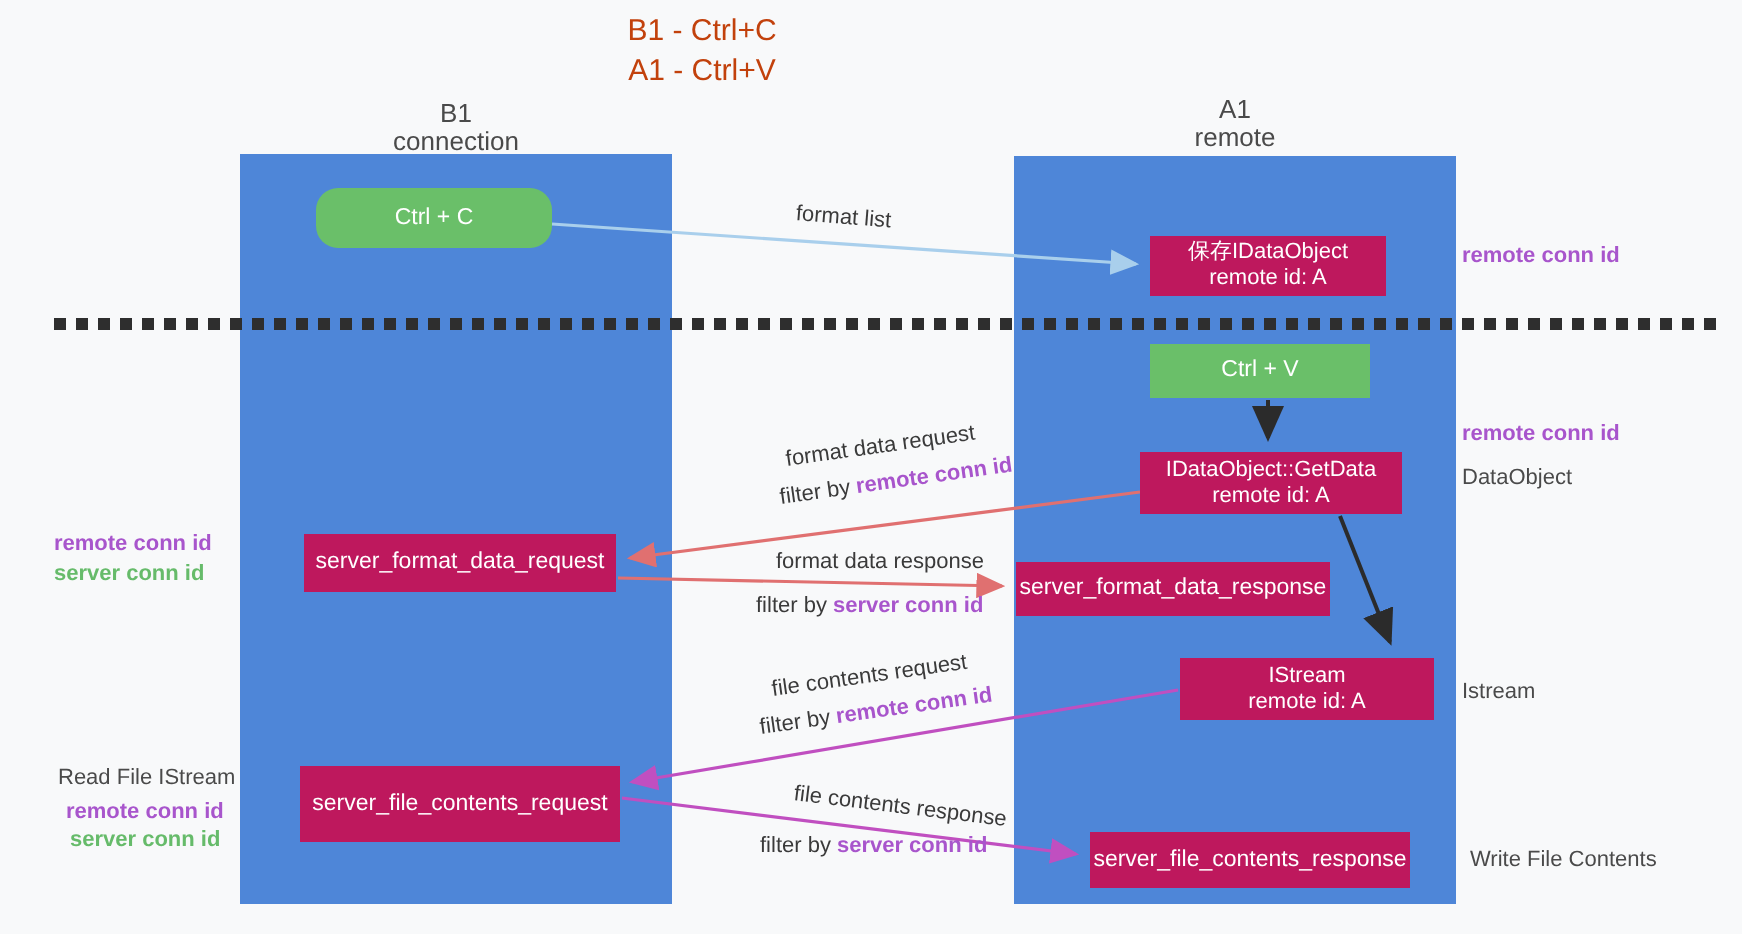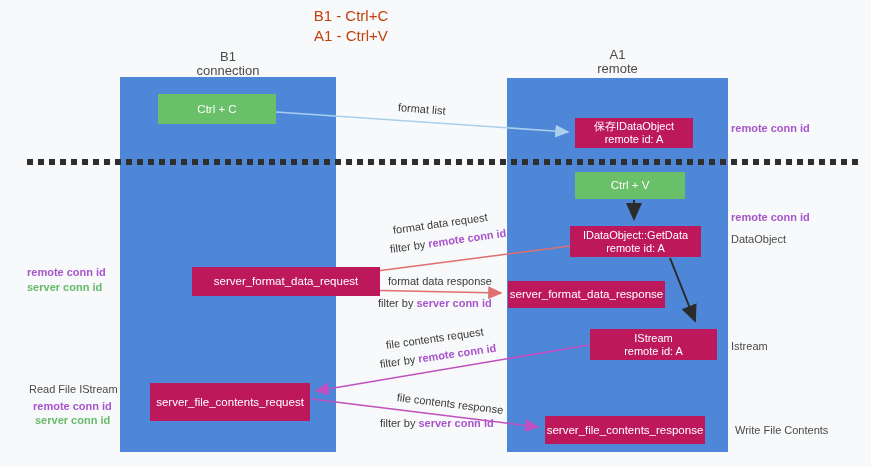--- a/index.html
+++ b/index.html
@@ -83,39 +83,39 @@
   </defs>
   <line x1="276" y1="112" x2="568" y2="132" stroke="#a9cfec" stroke-width="1.6" marker-end="url(#ah-blue)"></line>
   <line x1="634" y1="200" x2="634" y2="219" stroke="#2b2b2b" stroke-width="2" marker-end="url(#ah-black)"></line>
   <line x1="670" y1="258" x2="695" y2="321" stroke="#2b2b2b" stroke-width="2" marker-end="url(#ah-black)"></line>
   <line x1="570" y1="246" x2="315" y2="279" stroke="#e07070" stroke-width="1.6" marker-end="url(#ah-red)"></line>
   <line x1="309" y1="289" x2="501" y2="293" stroke="#e07070" stroke-width="1.6" marker-end="url(#ah-red)"></line>
   <line x1="589" y1="345" x2="316" y2="391" stroke="#c04fc0" stroke-width="1.6" marker-end="url(#ah-mag)"></line>
   <line x1="311" y1="399" x2="538" y2="427" stroke="#c04fc0" stroke-width="1.6" marker-end="url(#ah-mag)"></line>
 </svg>
 
-<div class="abs box green" style="left:158px;top:94px;width:118px;height:30px;">
+<div class="abs box green" style="left:158px;top:94px;width:118px;height:30px;border-radius:11px;">
   <span>Ctrl + C</span>
 </div>
 
 <div class="abs box orange two-line" style="left:575px;top:118px;width:118px;height:30px;">
   <span>保存IDataObject</span>
   <span class="l2">remote id: A</span>
 </div>
 
 <div class="abs box green" style="left:575px;top:172px;width:110px;height:27px;">
   <span>Ctrl + V</span>
 </div>
 
 <div class="abs box orange two-line" style="left:570px;top:226px;width:131px;height:31px;">
   <span>IDataObject::GetData</span>
   <span class="l2">remote id: A</span>
 </div>
 
-<div class="abs box orange" style="left:152px;top:267px;width:188px;height:29px;margin-left:40px;">
+<div class="abs box orange" style="left:152px;top:267px;width:156px;height:29px;">
   <span>server_format_data_request</span>
 </div>
 
 <div class="abs box orange" style="left:508px;top:281px;width:157px;height:27px;">
   <span>server_format_data_response</span>
 </div>
 
 <div class="abs box orange two-line" style="left:590px;top:329px;width:127px;height:31px;">
   <span>IStream</span>
   <span class="l2">remote id: A</span>

